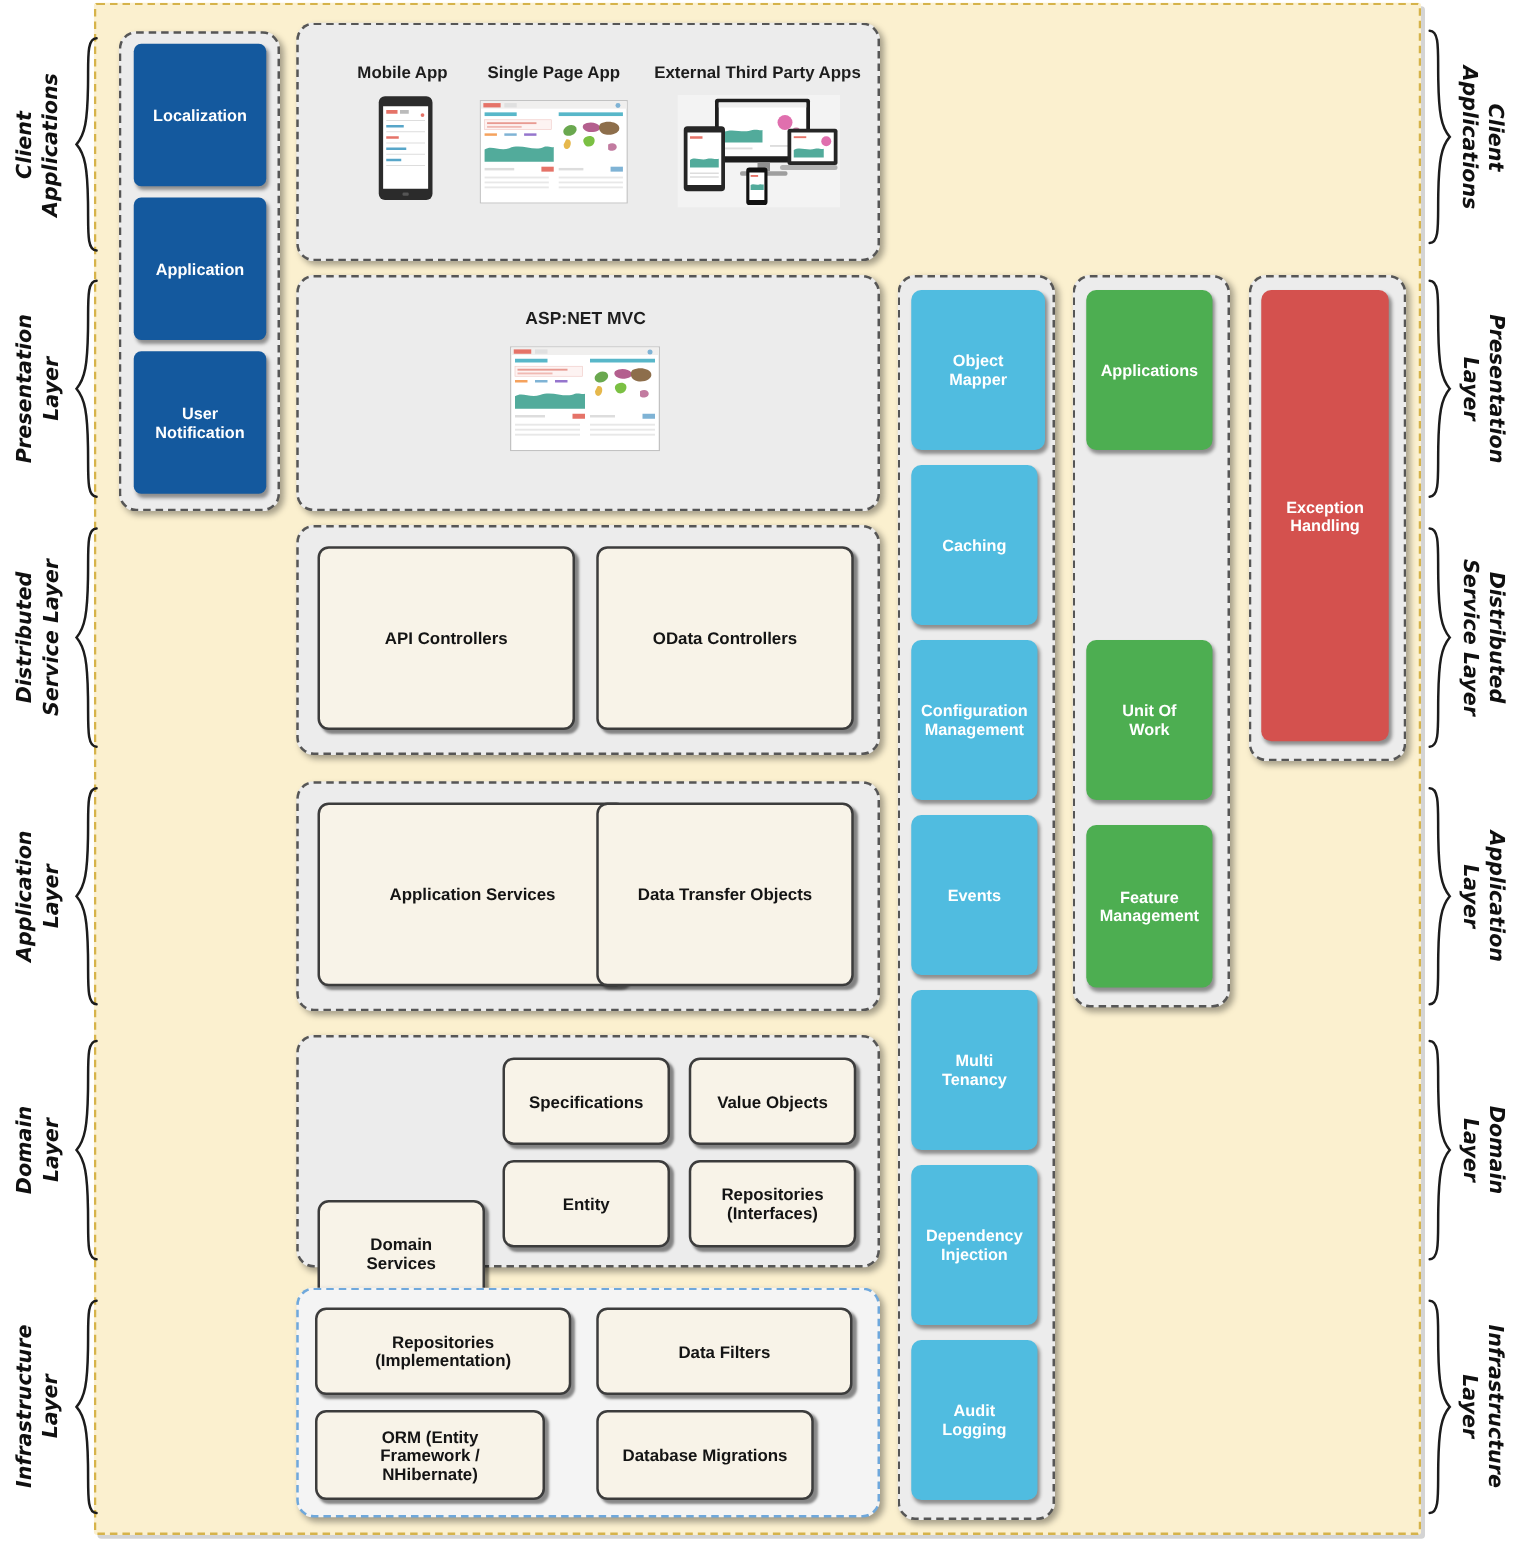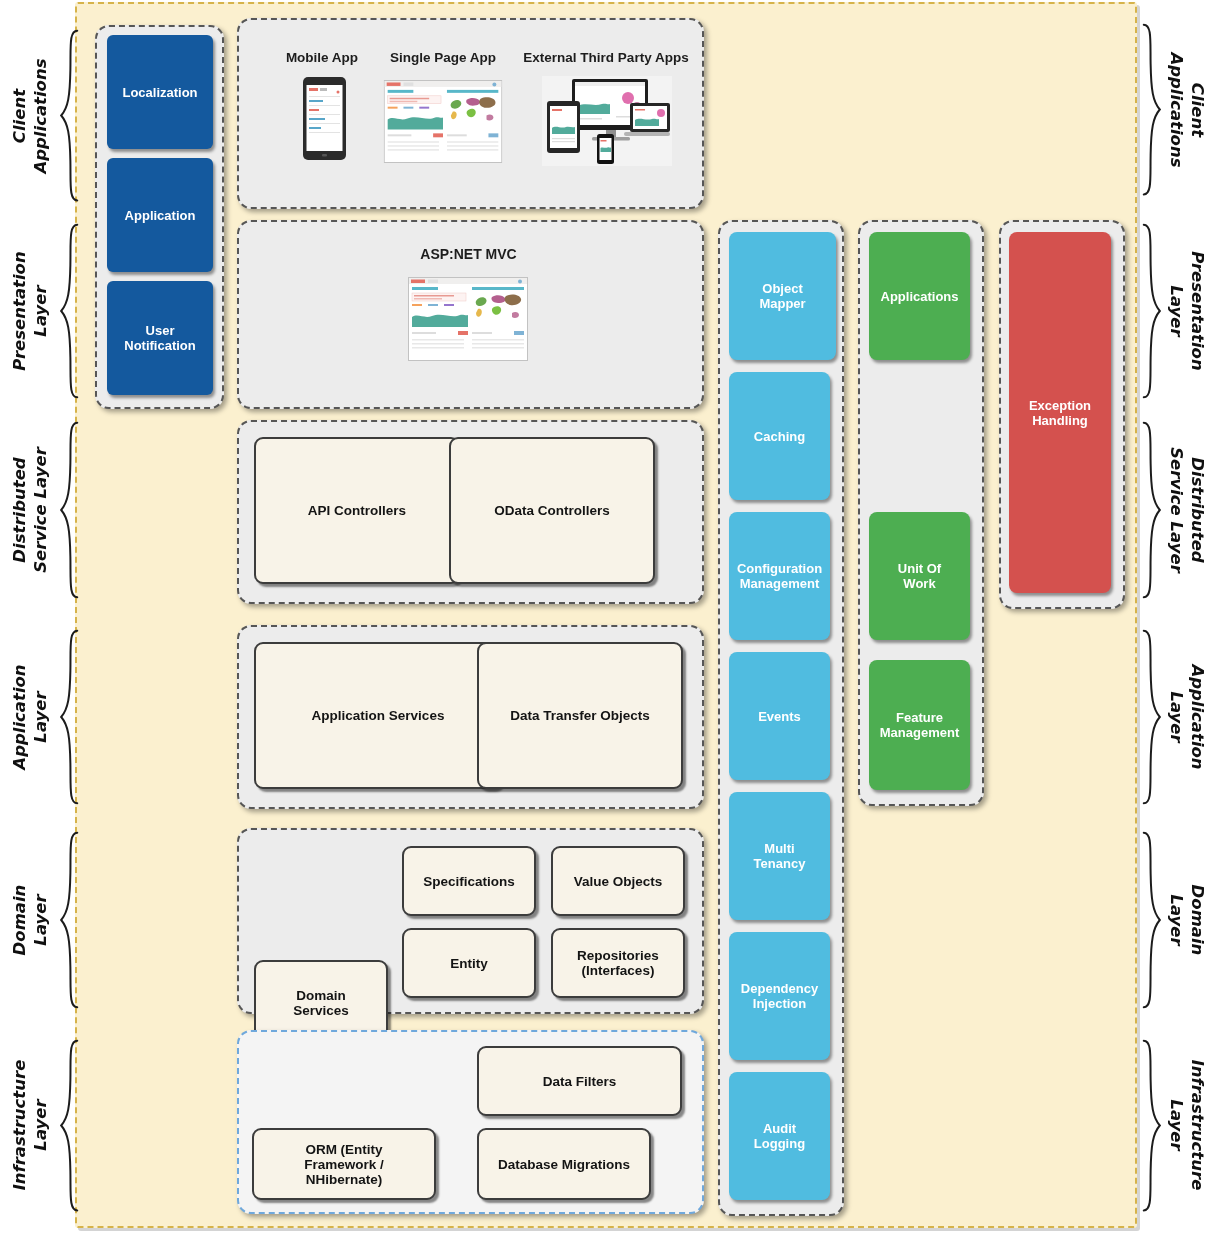--- a/index.html
+++ b/index.html
@@ -205,35 +205,36 @@
     </svg>
 
   <div class="container" style="left:237px;top:220px;width:463px;height:185px"></div>
   <div class="caption" style="left:237px;top:246px;width:463px;font-size:14px">ASP:NET MVC</div>
   <svg class="fig" style="left:408px;top:276px;width:120px;height:86px" viewBox="0 0 120 84">
       <use href="#sym-dash"></use>
     </svg>
 
   <div class="container" style="left:237px;top:420px;width:463px;height:180px"></div>
   <div class="box beigebox" style="left:254px;top:437px;width:206px;height:147px">API Controllers</div>
-  <div class="box beigebox" style="left:449px;top:437px;width:206px;height:147px">OData Controllers</div>
+  <div class="box beigebox" style="left:477px;top:437px;width:206px;height:147px">OData Controllers</div>
 
   <div class="container" style="left:237px;top:625px;width:463px;height:180px"></div>
   <div class="box beigebox" style="left:254px;top:642px;width:248px;height:147px">Application Services</div>
   <div class="box beigebox" style="left:477px;top:642px;width:206px;height:147px">Data Transfer Objects</div>
 
   <div class="container" style="left:237px;top:828px;width:463px;height:182px"></div>
   <div class="box beigebox" style="left:402px;top:846px;width:134px;height:70px">Specifications</div>
   <div class="box beigebox" style="left:551px;top:846px;width:134px;height:70px">Value Objects</div>
   <div class="box beigebox" style="left:254px;top:960px;width:134px;height:86px">Domain Services</div>
   <div class="box beigebox" style="left:402px;top:928px;width:134px;height:70px">Entity</div>
   <div class="box beigebox" style="left:551px;top:928px;width:134px;height:70px">Repositories
 (Interfaces)</div>
 
   <div class="container blue-border" style="left:237px;top:1030px;width:463px;height:180px"></div>
+  <div class="box beigebox" style="left:252px;top:1046px;width:205px;height:70px">Repositories (Implementation)</div>
   <div class="box beigebox" style="left:477px;top:1046px;width:205px;height:70px">Data Filters</div>
   <div class="box beigebox" style="left:252px;top:1128px;width:184px;height:72px">ORM (Entity Framework /
 NHibernate)</div>
   <div class="box beigebox" style="left:477px;top:1128px;width:174px;height:72px">Database Migrations</div>
 
   <div class="container" style="left:718px;top:220px;width:122px;height:992px"></div>
   <div class="box cyanbox" style="left:729px;top:232px;width:107px;height:128px">Object Mapper</div>
   <div class="box cyanbox" style="left:729px;top:372px;width:101px;height:128px">Caching</div>
   <div class="box cyanbox" style="left:729px;top:512px;width:101px;height:128px">Configuration
 Management</div>

